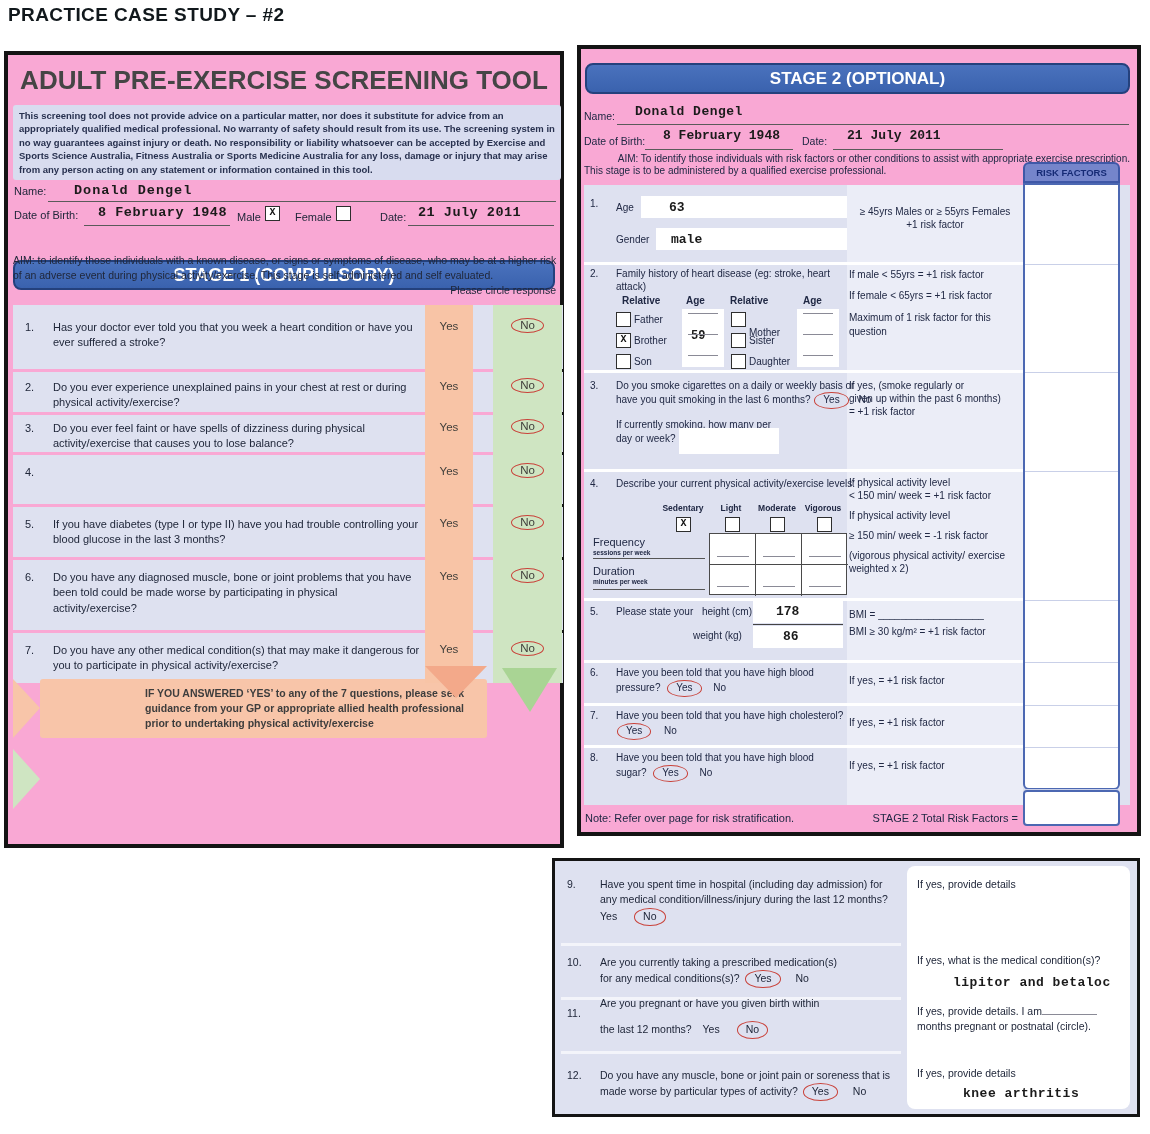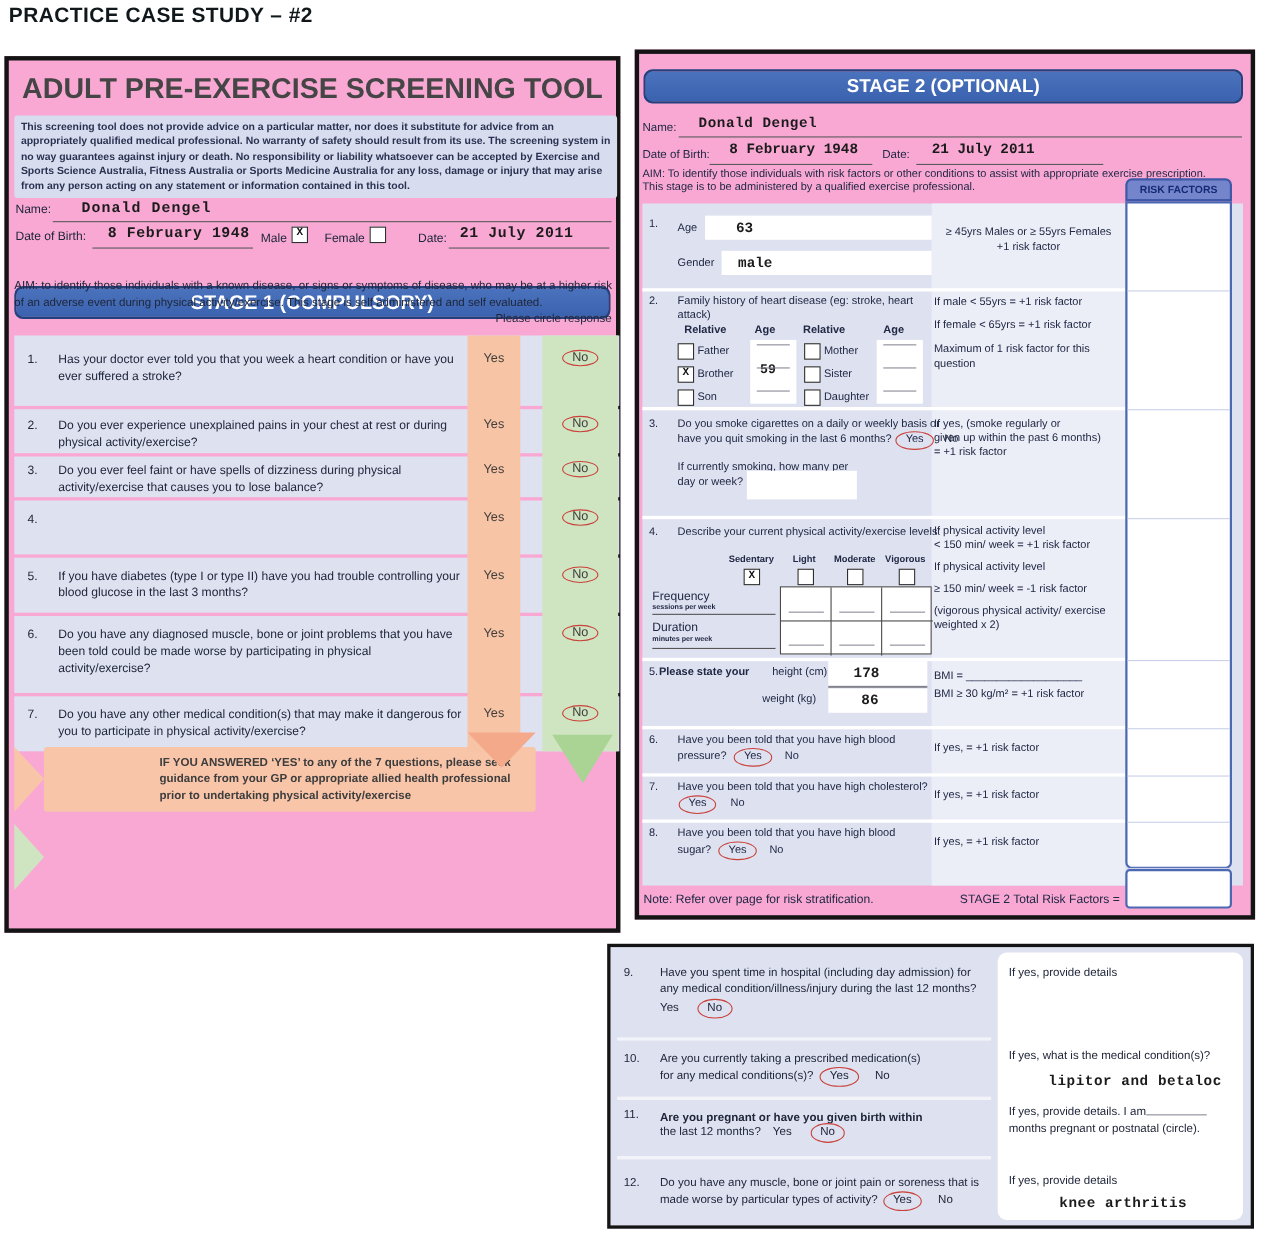--- a/index.html
+++ b/index.html
@@ -139,21 +139,21 @@
   </div>
   <div class="abs q2t" style="left:3px;top:85px;font-size:10.5px;">Date of Birth:</div>
   <div class="ul" style="left:64px;top:83px;width:148px;height:17px;">
     <span class="mono abs" style="left:18px;top:-4px;font-size:13px;">8 February 1948</span>
   </div>
   <div class="abs q2t" style="left:221px;top:85px;font-size:10.5px;">Date:</div>
   <div class="ul" style="left:252px;top:83px;width:170px;height:17px;">
     <span class="mono abs" style="left:14px;top:-4px;font-size:13px;">21 July 2011</span>
   </div>
 
-  <div class="abs q2t" style="left:3px;top:103px;width:546px;">AIM: To identify those individuals with risk factors or other conditions to assist with appropriate exercise prescription.</div>
+  <div class="abs q2t" style="left:3px;top:103px;width:546px;text-align:right;">AIM: To identify those individuals with risk factors or other conditions to assist with appropriate exercise prescription.</div>
   <div class="abs q2t" style="left:3px;top:115px;width:430px;">This stage is to be administered by a qualified exercise professional.</div>
 
   <div class="abs" style="left:3px;top:136px;width:546px;height:620px;background:#dee1f0;"></div>
   <div class="abs" style="left:266px;top:136px;width:176px;height:620px;background:#ebedf7;"></div>
 
   <div class="gapline" style="top:213px;"></div>
   <div class="gapline" style="top:321px;"></div>
   <div class="gapline" style="top:420px;"></div>
   <div class="gapline" style="top:549px;"></div>
   <div class="gapline" style="top:611px;"></div>
@@ -190,21 +190,21 @@
   <div class="abs q2t" style="left:35px;top:231px;">attack)</div>
   <span class="abs q2t" style="left:41px;top:245px;font-weight:bold;">Relative</span>
   <span class="abs q2t" style="left:105px;top:245px;font-weight:bold;">Age</span>
   <span class="abs q2t" style="left:149px;top:245px;font-weight:bold;">Relative</span>
   <span class="abs q2t" style="left:222px;top:245px;font-weight:bold;">Age</span>
   <div class="whitebox" style="left:101px;top:260px;width:42px;height:58px;"></div>
   <div class="whitebox" style="left:216px;top:260px;width:42px;height:58px;"></div>
   <span class="cb" style="left:35px;top:263px;"></span>
   <span class="abs q2t" style="left:53px;top:264px;">Father</span>
   <span class="cb" style="left:150px;top:263px;"></span>
-  <span class="abs q2t" style="left:168px;top:264px;">Mother</span>
+  <span class="abs q2t" style="left:168px;top:277px;">Mother</span>
   <span class="cb" style="left:35px;top:284px;">X</span>
   <span class="abs q2t" style="left:53px;top:285px;">Brother</span>
   <span class="cb" style="left:150px;top:284px;"></span>
   <span class="abs q2t" style="left:168px;top:285px;">Sister</span>
   <span class="cb" style="left:35px;top:305px;"></span>
   <span class="abs q2t" style="left:53px;top:306px;">Son</span>
   <span class="cb" style="left:150px;top:305px;"></span>
   <span class="abs q2t" style="left:168px;top:306px;">Daughter</span>
   <div class="bl" style="left:107px;top:264px;width:30px;"></div>
   <span class="mono abs" style="left:110px;top:280px;font-size:12px;">59</span>
@@ -259,21 +259,21 @@
     <div class="bl" style="left:99px;top:52px;width:32px;"></div>
   </div>
   <div class="abs crit" style="left:268px;top:428px;width:175px;">If physical activity level</div>
   <div class="abs crit" style="left:268px;top:441px;width:175px;">&lt; 150 min/ week = +1 risk factor</div>
   <div class="abs crit" style="left:268px;top:461px;width:175px;">If physical activity level</div>
   <div class="abs crit" style="left:268px;top:481px;width:175px;">≥ 150 min/ week = -1 risk factor</div>
   <div class="abs crit" style="left:268px;top:501px;width:175px;">(vigorous physical activity/ exercise</div>
   <div class="abs crit" style="left:268px;top:514px;width:175px;">weighted x 2)</div>
 
   <span class="abs q2t" style="left:9px;top:556px;">5.</span>
-  <span class="abs q2t" style="left:18px;top:556px;font-weight:bold;">Please state your</span>
+  <span class="abs q2t" style="left:35px;top:556px;">Please state your</span>
   <span class="abs q2t" style="left:121px;top:556px;">height (cm)</span>
   <div class="whitebox" style="left:172px;top:552px;width:90px;height:22px;">
     <span class="mono abs" style="left:23px;top:3px;font-size:13px;">178</span>
   </div>
   <div class="bl" style="left:172px;top:575px;width:90px;border-color:#444;"></div>
   <span class="abs q2t" style="left:112px;top:580px;">weight (kg)</span>
   <div class="whitebox" style="left:172px;top:577px;width:90px;height:22px;">
     <span class="mono abs" style="left:30px;top:3px;font-size:13px;">86</span>
   </div>
   <div class="abs crit" style="left:268px;top:560px;width:175px;">BMI = ___________________</div>
@@ -329,21 +329,21 @@
   <div class="abs p2t" style="left:45px;top:94px;white-space:nowrap;">Are you currently taking a prescribed medication(s)</div>
   <div class="abs p2t" style="left:45px;top:109px;white-space:nowrap;">
     <span>for any medical conditions(s)?</span>
     <span class="circ" style="margin-left:3px;">Yes</span>
     <span style="margin-left:12px;">No</span>
   </div>
   <div class="abs p2t" style="left:362px;top:92px;">If yes, what is the medical condition(s)?</div>
   <span class="mono abs" style="left:398px;top:114px;font-size:13px;letter-spacing:.5px;">lipitor and betaloc</span>
 
   <span class="abs p2t" style="left:12px;top:145px;">11.</span>
-  <div class="abs p2t" style="left:45px;top:148px;white-space:nowrap;font-weight:bold;">Are you pregnant or have you given birth within</div>
+  <div class="abs p2t" style="left:45px;top:135px;white-space:nowrap;">Are you pregnant or have you given birth within</div>
   <div class="abs p2t" style="left:45px;top:160px;white-space:nowrap;">
     <span>the last 12 months?</span>
     <span style="margin-left:8px;">Yes</span>
     <span class="circ" style="margin-left:14px;">No</span>
   </div>
   <div class="abs p2t" style="left:362px;top:143px;white-space:nowrap;">
     <span>If yes, provide details. I am</span><span class="bl" style="position:static;display:inline-block;width:55px;"></span>
   </div>
   <div class="abs p2t" style="left:362px;top:158px;white-space:nowrap;">months pregnant or postnatal (circle).</div>
 

